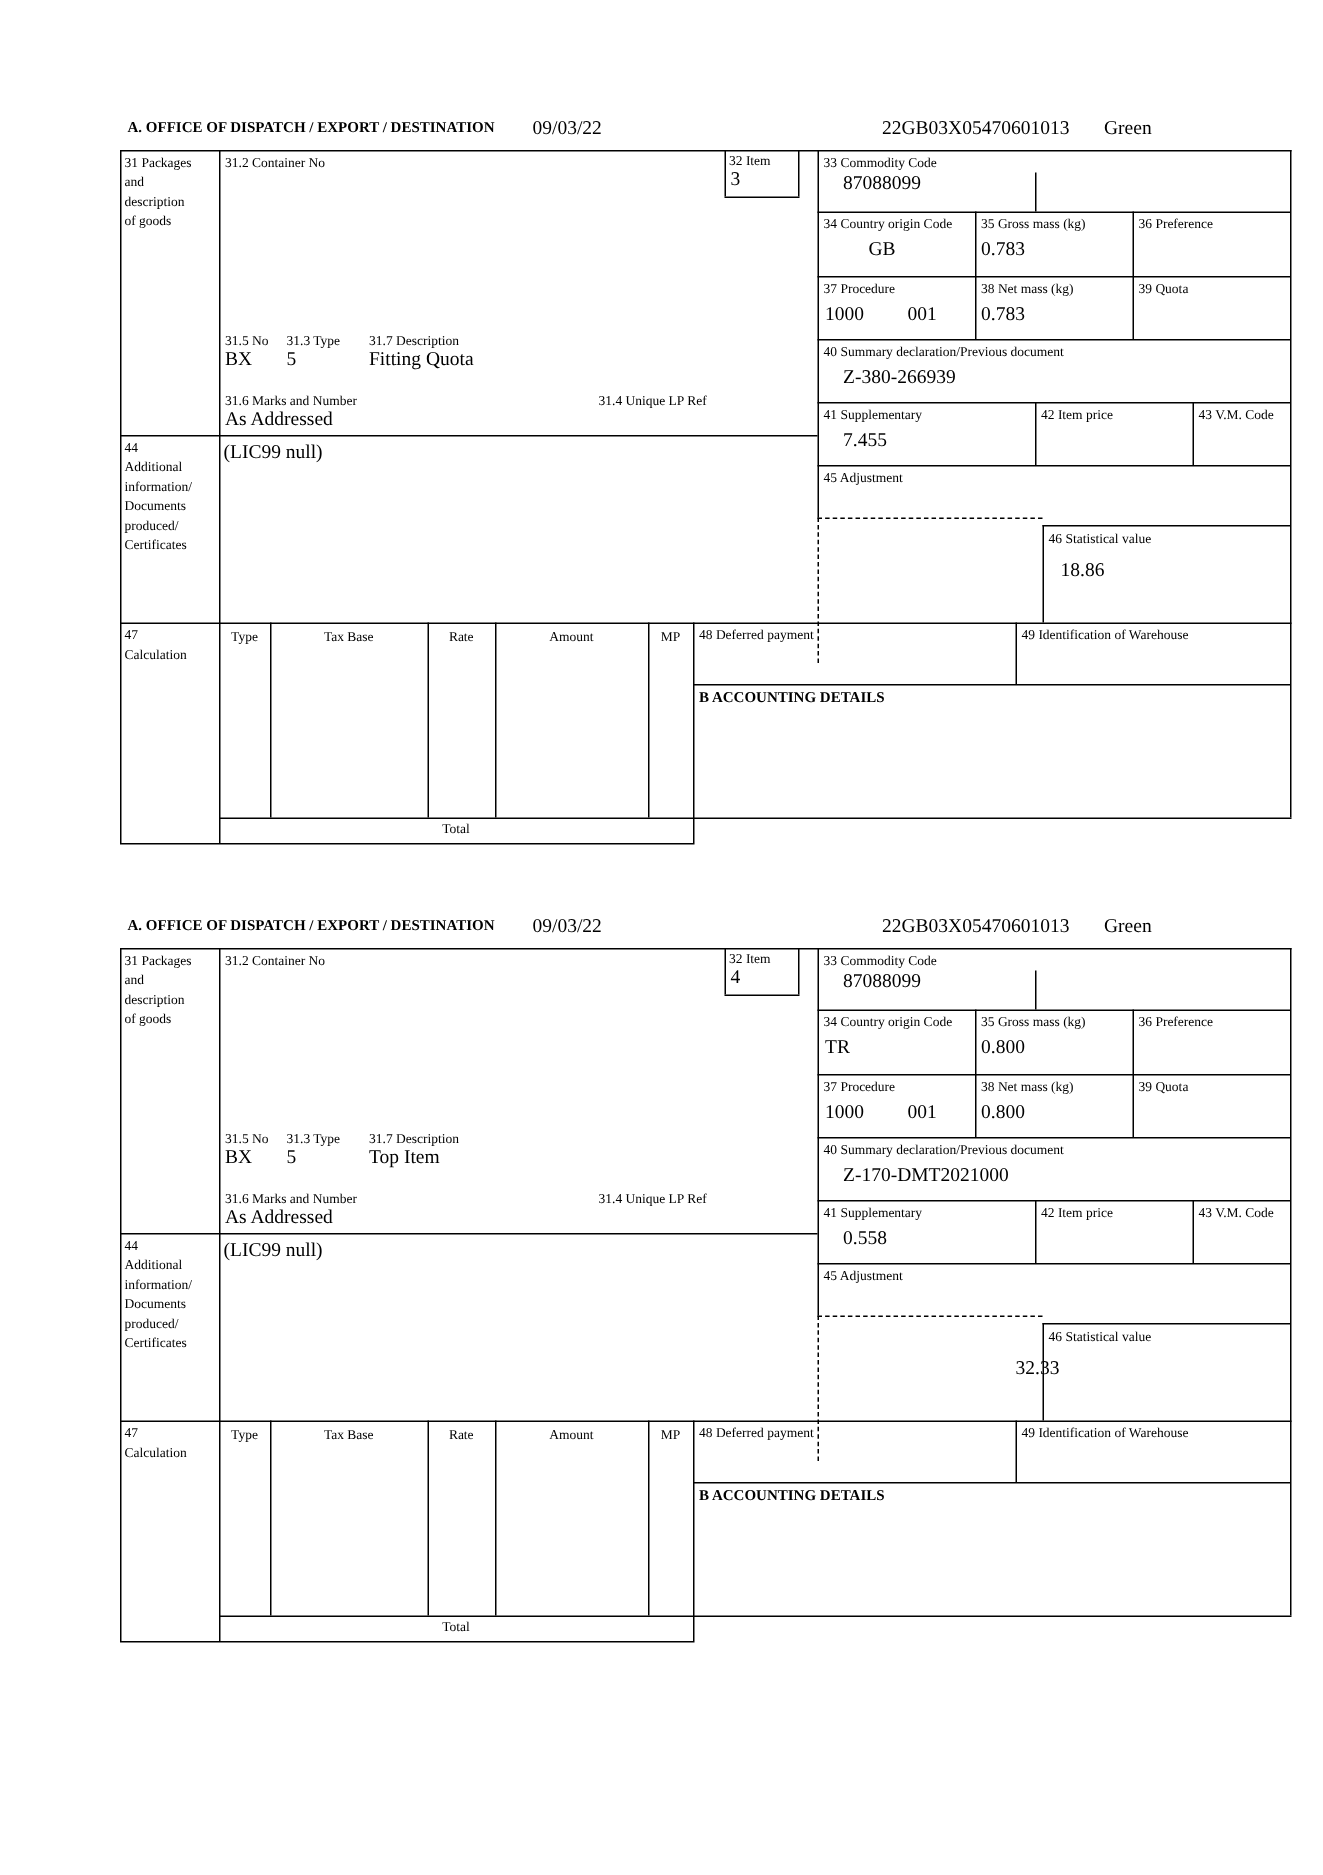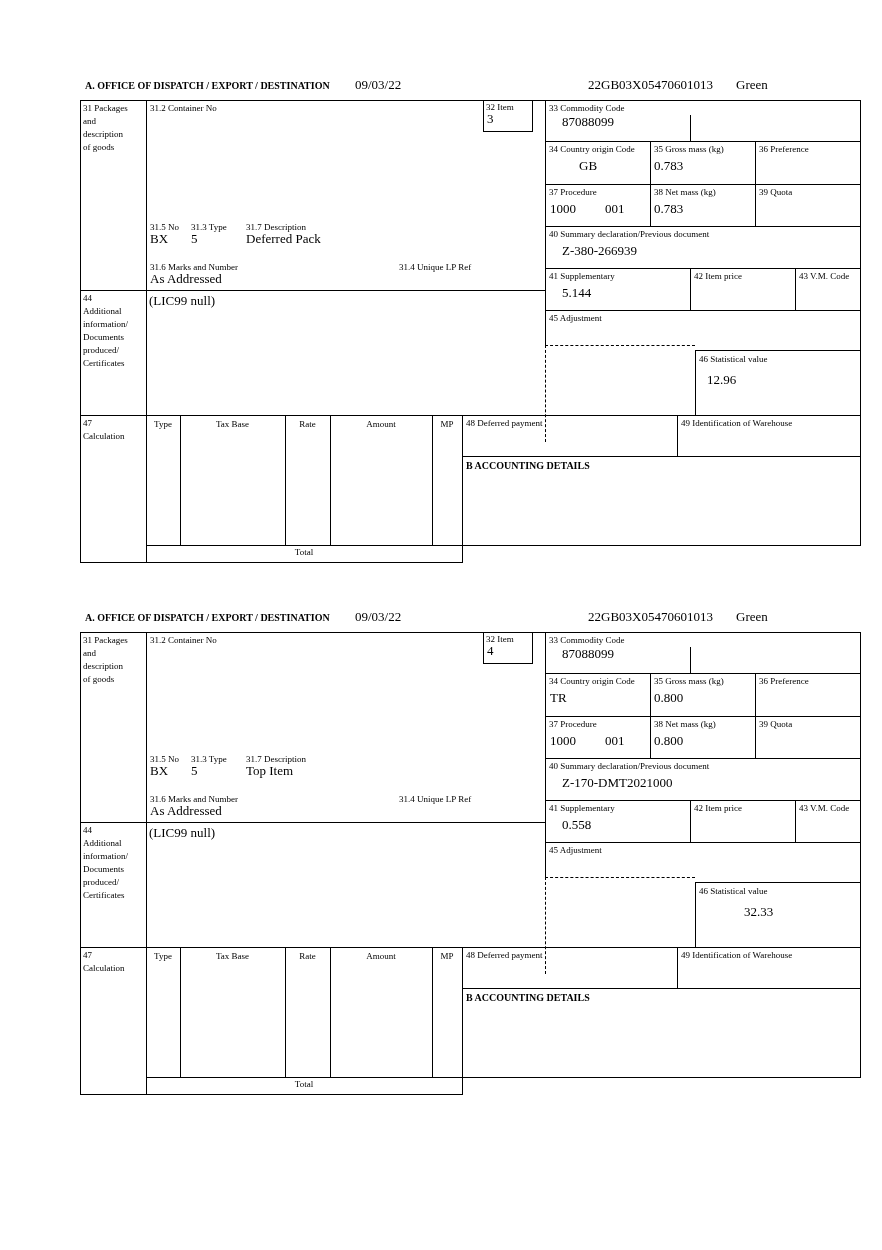--- a/index.html
+++ b/index.html
@@ -82,21 +82,21 @@
 
     <div class="t lbl" style="left:150px;top:33px">31.2 Container No</div>
     <div class="t lbl" style="left:486px;top:32px">32 Item</div>
     <div class="t val" style="left:487px;top:42px">3</div>
 
     <div class="t lbl" style="left:150px;top:152px">31.5 No</div>
     <div class="t lbl" style="left:191px;top:152px">31.3 Type</div>
     <div class="t lbl" style="left:246px;top:152px">31.7 Description</div>
     <div class="t val" style="left:150px;top:162px">BX</div>
     <div class="t val" style="left:191px;top:162px">5</div>
-    <div class="t val" style="left:246px;top:162px">Deferred Pack</div>
+    <div class="t val" style="left:246px;top:162px">Fitting Quota</div>
 
     <div class="t lbl" style="left:150px;top:192px">31.6 Marks and Number</div>
     <div class="t lbl" style="left:399px;top:192px">31.4 Unique LP Ref</div>
     <div class="t val" style="left:150px;top:202px">As Addressed</div>
     <div class="t val" style="left:149px;top:224px">(LIC99 null)</div>
 
     <div class="t lbl" style="left:549px;top:33px">33 Commodity Code</div>
     <div class="t val" style="left:562px;top:45px">87088099</div>
 
     <div class="t lbl" style="left:549px;top:74px">34 Country origin Code</div>
@@ -111,26 +111,26 @@
     <div class="t val" style="left:550px;top:132px">1000</div>
     <div class="t val" style="left:605px;top:132px">001</div>
     <div class="t val" style="left:654px;top:132px">0.783</div>
 
     <div class="t lbl" style="left:549px;top:159px">40 Summary declaration/Previous document</div>
     <div class="t val" style="left:562px;top:174px">Z-380-266939</div>
 
     <div class="t lbl" style="left:549px;top:201px">41 Supplementary</div>
     <div class="t lbl" style="left:694px;top:201px">42 Item price</div>
     <div class="t lbl" style="left:799px;top:201px">43 V.M. Code</div>
-    <div class="t val" style="left:562px;top:216px">5.144</div>
+    <div class="t val" style="left:562px;top:216px">7.455</div>
 
     <div class="t lbl" style="left:549px;top:243px">45 Adjustment</div>
 
     <div class="t lbl" style="left:699px;top:284px">46 Statistical value</div>
-    <div class="t val" style="left:707px;top:303px">12.96</div>
+    <div class="t val" style="left:707px;top:303px">18.86</div>
 
     <div class="t lbl ctr" style="left:146px;top:349px;width:34px">Type</div>
     <div class="t lbl ctr" style="left:180px;top:349px;width:105px">Tax Base</div>
     <div class="t lbl ctr" style="left:285px;top:349px;width:45px">Rate</div>
     <div class="t lbl ctr" style="left:330px;top:349px;width:102px">Amount</div>
     <div class="t lbl ctr" style="left:432px;top:349px;width:30px">MP</div>
     <div class="t lbl ctr" style="left:146px;top:477px;width:316px">Total</div>
 
     <div class="t lbl" style="left:466px;top:348px">48 Deferred payment</div>
     <div class="t lbl" style="left:681px;top:348px">49 Identification of Warehouse</div>
@@ -233,21 +233,21 @@
     <div class="t val" style="left:562px;top:174px">Z-170-DMT2021000</div>
 
     <div class="t lbl" style="left:549px;top:201px">41 Supplementary</div>
     <div class="t lbl" style="left:694px;top:201px">42 Item price</div>
     <div class="t lbl" style="left:799px;top:201px">43 V.M. Code</div>
     <div class="t val" style="left:562px;top:216px">0.558</div>
 
     <div class="t lbl" style="left:549px;top:243px">45 Adjustment</div>
 
     <div class="t lbl" style="left:699px;top:284px">46 Statistical value</div>
-    <div class="t val" style="left:744px;top:303px">32.33</div>
+    <div class="t val" style="left:677px;top:303px">32.33</div>
 
     <div class="t lbl ctr" style="left:146px;top:349px;width:34px">Type</div>
     <div class="t lbl ctr" style="left:180px;top:349px;width:105px">Tax Base</div>
     <div class="t lbl ctr" style="left:285px;top:349px;width:45px">Rate</div>
     <div class="t lbl ctr" style="left:330px;top:349px;width:102px">Amount</div>
     <div class="t lbl ctr" style="left:432px;top:349px;width:30px">MP</div>
     <div class="t lbl ctr" style="left:146px;top:477px;width:316px">Total</div>
 
     <div class="t lbl" style="left:466px;top:348px">48 Deferred payment</div>
     <div class="t lbl" style="left:681px;top:348px">49 Identification of Warehouse</div>

